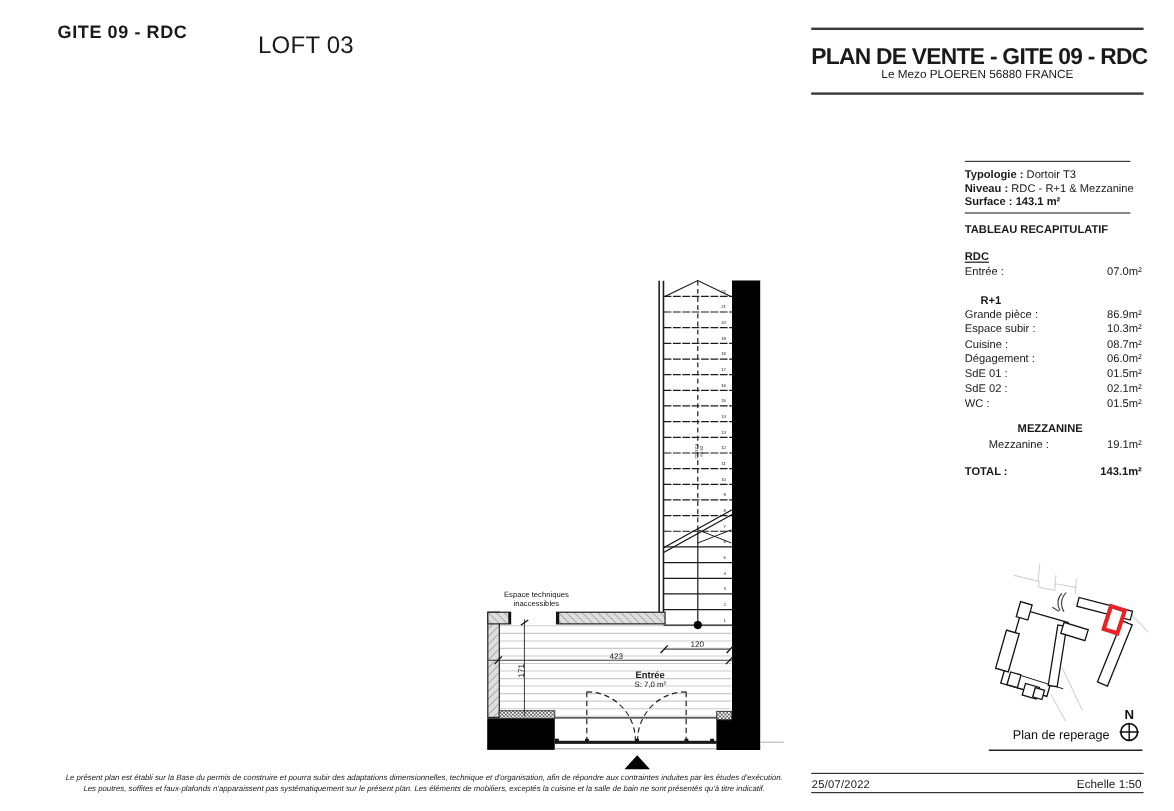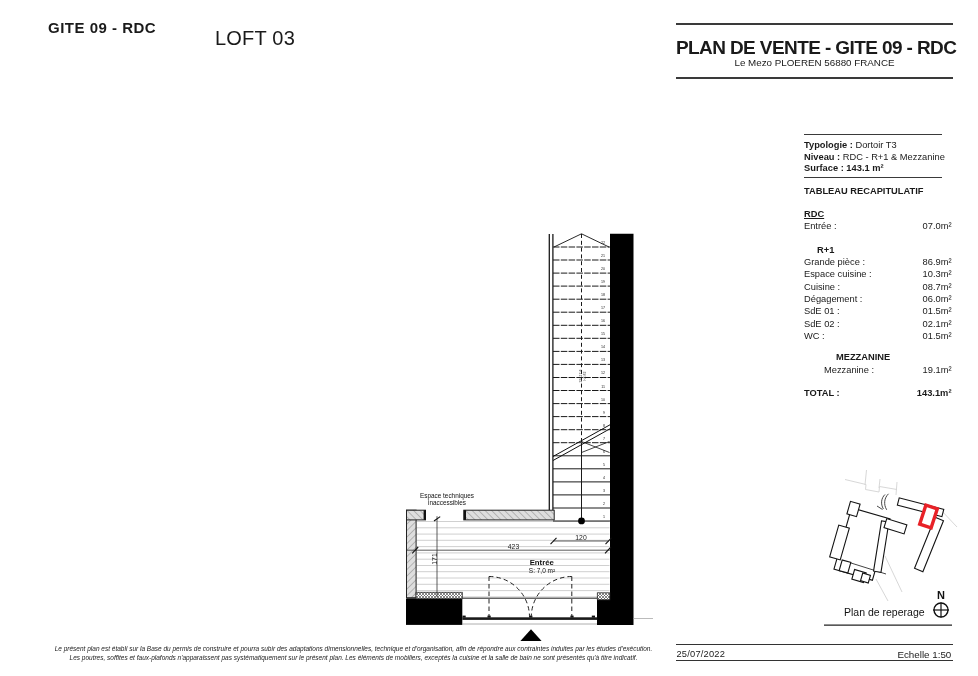--- a/index.html
+++ b/index.html
@@ -19,27 +19,27 @@
 <div class="ln" style="left:0;top:133.6px;width:138px;height:1.1px;"></div>
 <div style="position:absolute;left:0;top:141.4px;"><span style="font-weight:bold;">Typologie :</span> Dortoir T3</div>
 <div style="position:absolute;left:0;top:152.9px;"><span style="font-weight:bold;">Niveau :</span> RDC - R+1 &amp; Mezzanine</div>
 <div style="position:absolute;left:0;top:164.4px;font-weight:bold;">Surface : 143.1 m²</div>
 <div class="ln" style="left:0;top:177.1px;width:138px;height:1.1px;"></div>
 <div style="position:absolute;left:0;top:187px;font-weight:bold;">TABLEAU RECAPITULATIF</div>
 <div style="position:absolute;left:0;right:0;top:210.0px;text-decoration:underline;"><span style="font-weight:bold;">RDC</span></div>
 <div style="position:absolute;left:0;right:0;top:222.3px;"><span style="">Entrée :</span><span style="position:absolute;right:0;">07.0m²</span></div>
 <div style="position:absolute;left:0;right:0;top:245.5px;margin-left:13px;"><span style="font-weight:bold;">R+1</span></div>
 <div style="position:absolute;left:0;right:0;top:257.9px;"><span style="">Grande pièce :</span><span style="position:absolute;right:0;">86.9m²</span></div>
-<div style="position:absolute;left:0;right:0;top:270.2px;"><span style="">Espace cuisine :</span><span style="position:absolute;right:0;">10.3m²</span></div>
+<div style="position:absolute;left:0;right:0;top:270.2px;"><span style="">Espace subir :</span><span style="position:absolute;right:0;">10.3m²</span></div>
 <div style="position:absolute;left:0;right:0;top:282.5px;"><span style="">Cuisine :</span><span style="position:absolute;right:0;">08.7m²</span></div>
 <div style="position:absolute;left:0;right:0;top:294.9px;"><span style="">Dégagement :</span><span style="position:absolute;right:0;">06.0m²</span></div>
 <div style="position:absolute;left:0;right:0;top:307.2px;"><span style="">SdE 01 :</span><span style="position:absolute;right:0;">01.5m²</span></div>
 <div style="position:absolute;left:0;right:0;top:319.6px;"><span style="">SdE 02 :</span><span style="position:absolute;right:0;">02.1m²</span></div>
 <div style="position:absolute;left:0;right:0;top:331.9px;"><span style="">WC :</span><span style="position:absolute;right:0;">01.5m²</span></div>
-<div style="position:absolute;left:0;right:0;top:353.3px;padding-left:32px;"><span style="font-weight:bold;">MEZZANINE</span></div>
+<div style="position:absolute;left:12px;right:0;top:353.3px;padding-left:32px;"><span style="font-weight:bold;">MEZZANINE</span></div>
 <div style="position:absolute;left:0;right:0;top:365.6px;margin-left:20px;"><span style="">Mezzanine :</span><span style="position:absolute;right:0;">19.1m²</span></div>
 <div style="position:absolute;left:0;right:0;top:388.6px;"><span style="font-weight:bold;">TOTAL :</span><span style="position:absolute;right:0;font-weight:bold;text-align:center;">143.1m²</span></div>
 </div>
 
 <svg style="position:absolute;left:0;top:0" width="978" height="676" viewBox="0 0 978 676">
 <defs>
 <pattern id="h1" width="4.6" height="4.6" patternUnits="userSpaceOnUse" patternTransform="rotate(-45)">
 <rect width="4.6" height="4.6" fill="#dedede"></rect>
         <line x1="0" y1="0" x2="0" y2="4.6" stroke="#8a8a8a" stroke-width="1"></line>
 </pattern>

